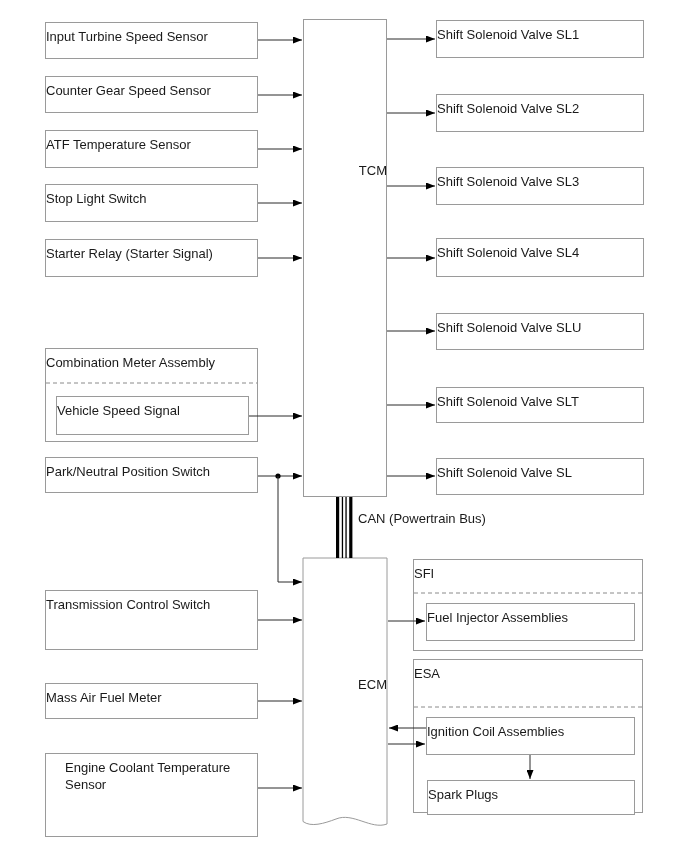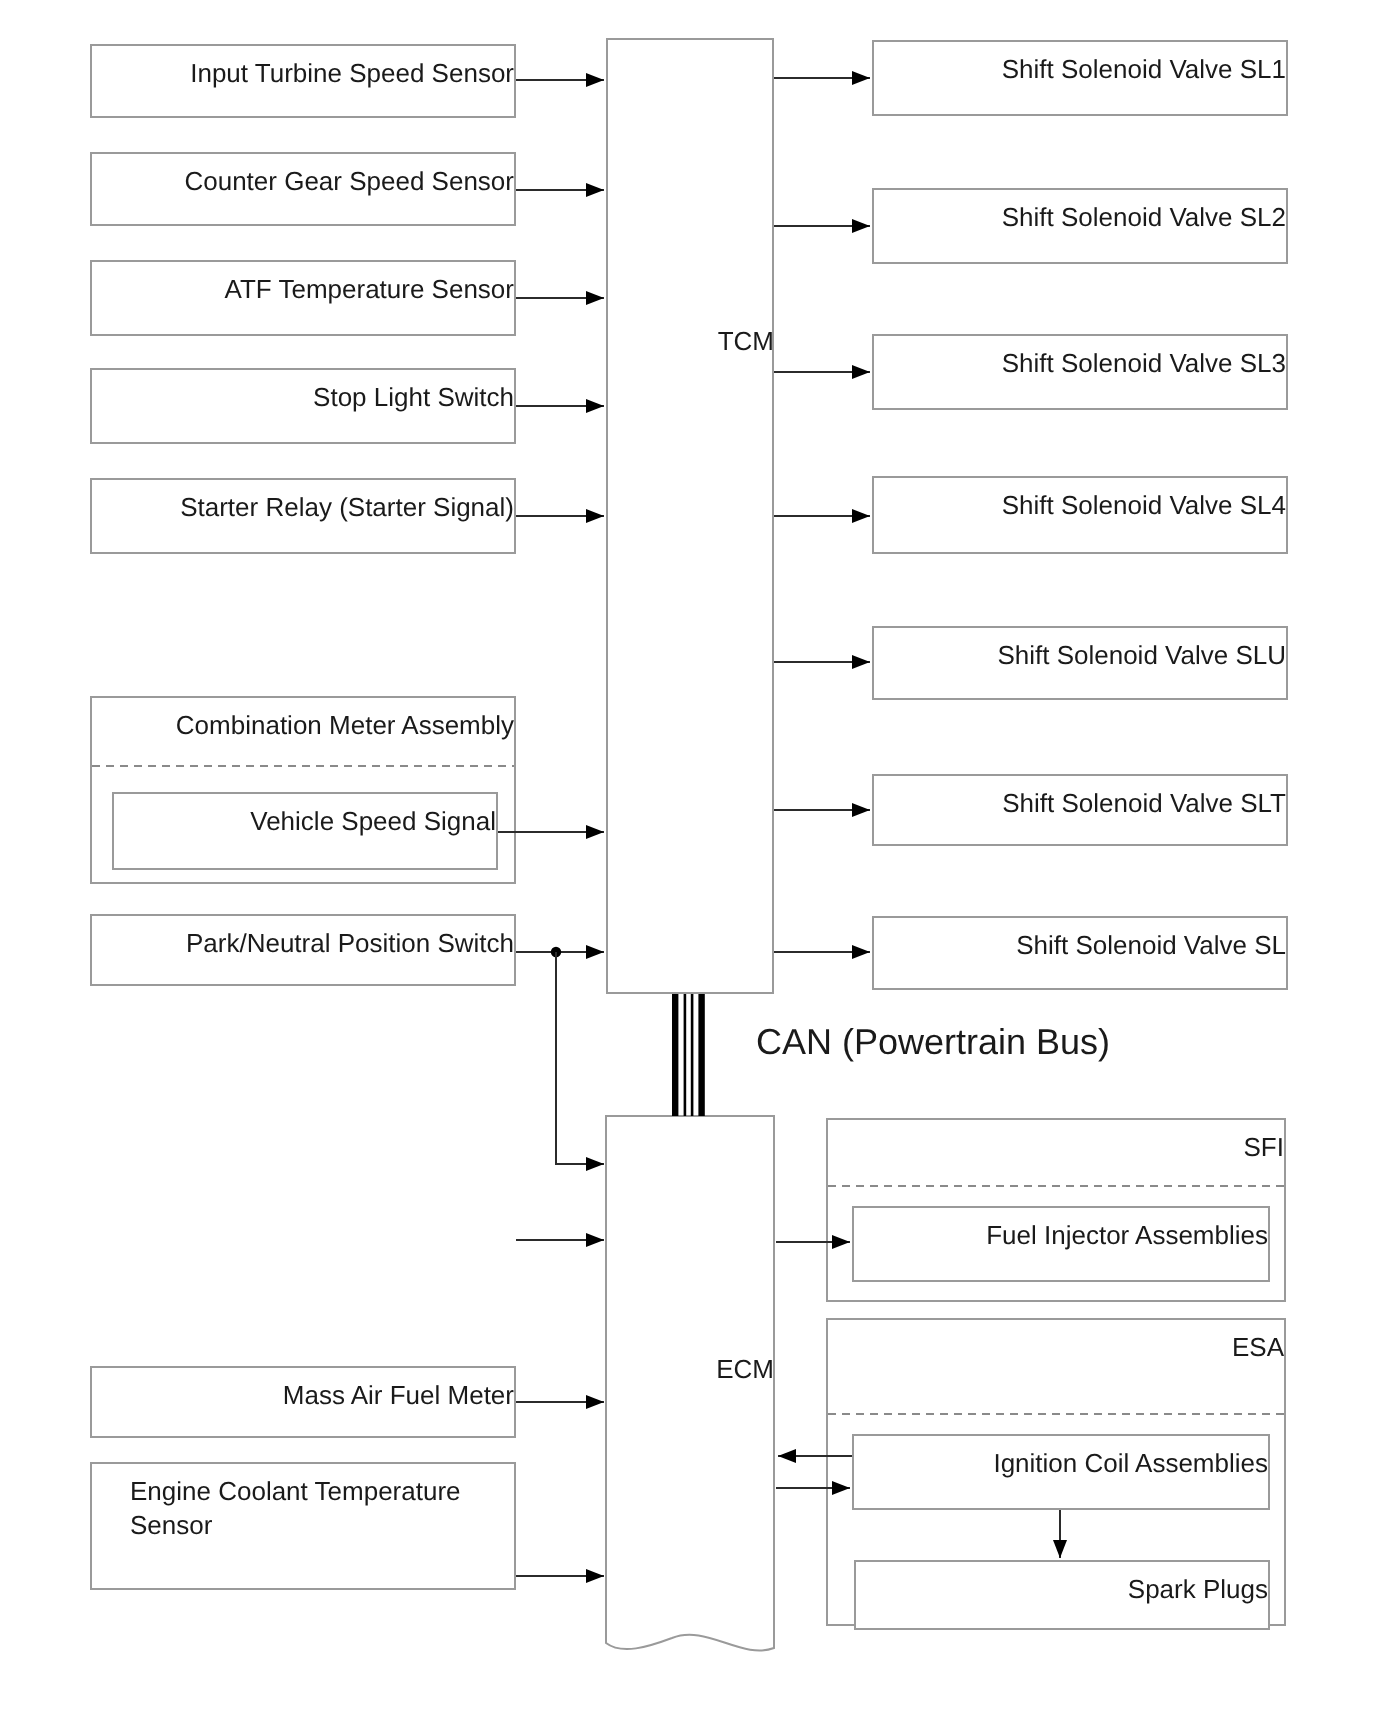--- a/index.html
+++ b/index.html
@@ -3,56 +3,57 @@
 <meta charset="utf-8">
 <style>
   html,body{margin:0;padding:0;background:#fff;}
   #canvas{
     position:relative;width:691px;height:855px;background:#fff;overflow:hidden;
     font-family:"Liberation Sans",sans-serif;color:#1a1a1a;
   }
   .box{
     position:absolute;box-sizing:border-box;background:#fff;
     border:1px solid #9a9a9a;
-    font-size:13px;line-height:17px;text-align:right;padding-top:5px;
+    font-size:13px;line-height:17px;text-align:left;padding-top:5px;
     z-index:1;
   }
   .lbox{left:45px;width:213px;}
   .rbox{left:436px;width:208px;}
   .gbox{left:413px;width:230px;}
   .inner-r{left:426px;width:209px;}
   .align-left{text-align:left;padding-left:19px;padding-right:10px;}
   .mod-label{
     position:absolute;width:84px;left:303px;text-align:right;
     font-size:13px;z-index:3;background:transparent;
   }
   #tcm-box{left:303px;top:19px;width:84px;height:478px;}
   svg.layer{position:absolute;left:0;top:0;z-index:2;pointer-events:none;}
-  #can-label{position:absolute;left:378px;top:511px;font-size:18px;z-index:3;}
+  #can-label{position:absolute;left:358px;top:511px;font-size:13px;z-index:3;}
 </style>
 </head>
 <body>
 
 <div id="canvas">
 
   <div class="box lbox" style="top:22px;height:37px">Input Turbine Speed Sensor</div>
   <div class="box lbox" style="top:76px;height:37px">Counter Gear Speed Sensor</div>
   <div class="box lbox" style="top:130px;height:38px">ATF Temperature Sensor</div>
   <div class="box lbox" style="top:184px;height:38px">Stop Light Switch</div>
   <div class="box lbox" style="top:239px;height:38px">Starter Relay (Starter Signal)</div>
 
   <div class="box lbox" style="top:348px;height:94px">
     <span>Combination Meter Assembly</span>
   </div>
   <div class="box" style="left:56px;top:396px;width:193px;height:39px">Vehicle Speed Signal</div>
 
   <div class="box lbox" style="top:457px;height:36px">Park/Neutral Position Switch</div>
 
+  <div class="box lbox" style="top:590px;height:60px">Transmission Control Switch</div>
   <div class="box lbox" style="top:683px;height:36px">Mass Air Fuel Meter</div>
-  <div class="box lbox align-left" style="top:731px;height:64px">Engine Coolant Temperature Sensor</div>
+  <div class="box lbox align-left" style="top:753px;height:84px">Engine Coolant Temperature Sensor</div>
 
   <div class="box" id="tcm-box"></div>
   <div class="mod-label" style="top:163px">TCM</div>
 
   <div class="mod-label" style="top:677px">ECM</div>
 
   <div id="can-label">CAN (Powertrain Bus)</div>
 
   <div class="box rbox" style="top:20px;height:38px">Shift Solenoid Valve SL1</div>
   <div class="box rbox" style="top:94px;height:38px">Shift Solenoid Valve SL2</div>

